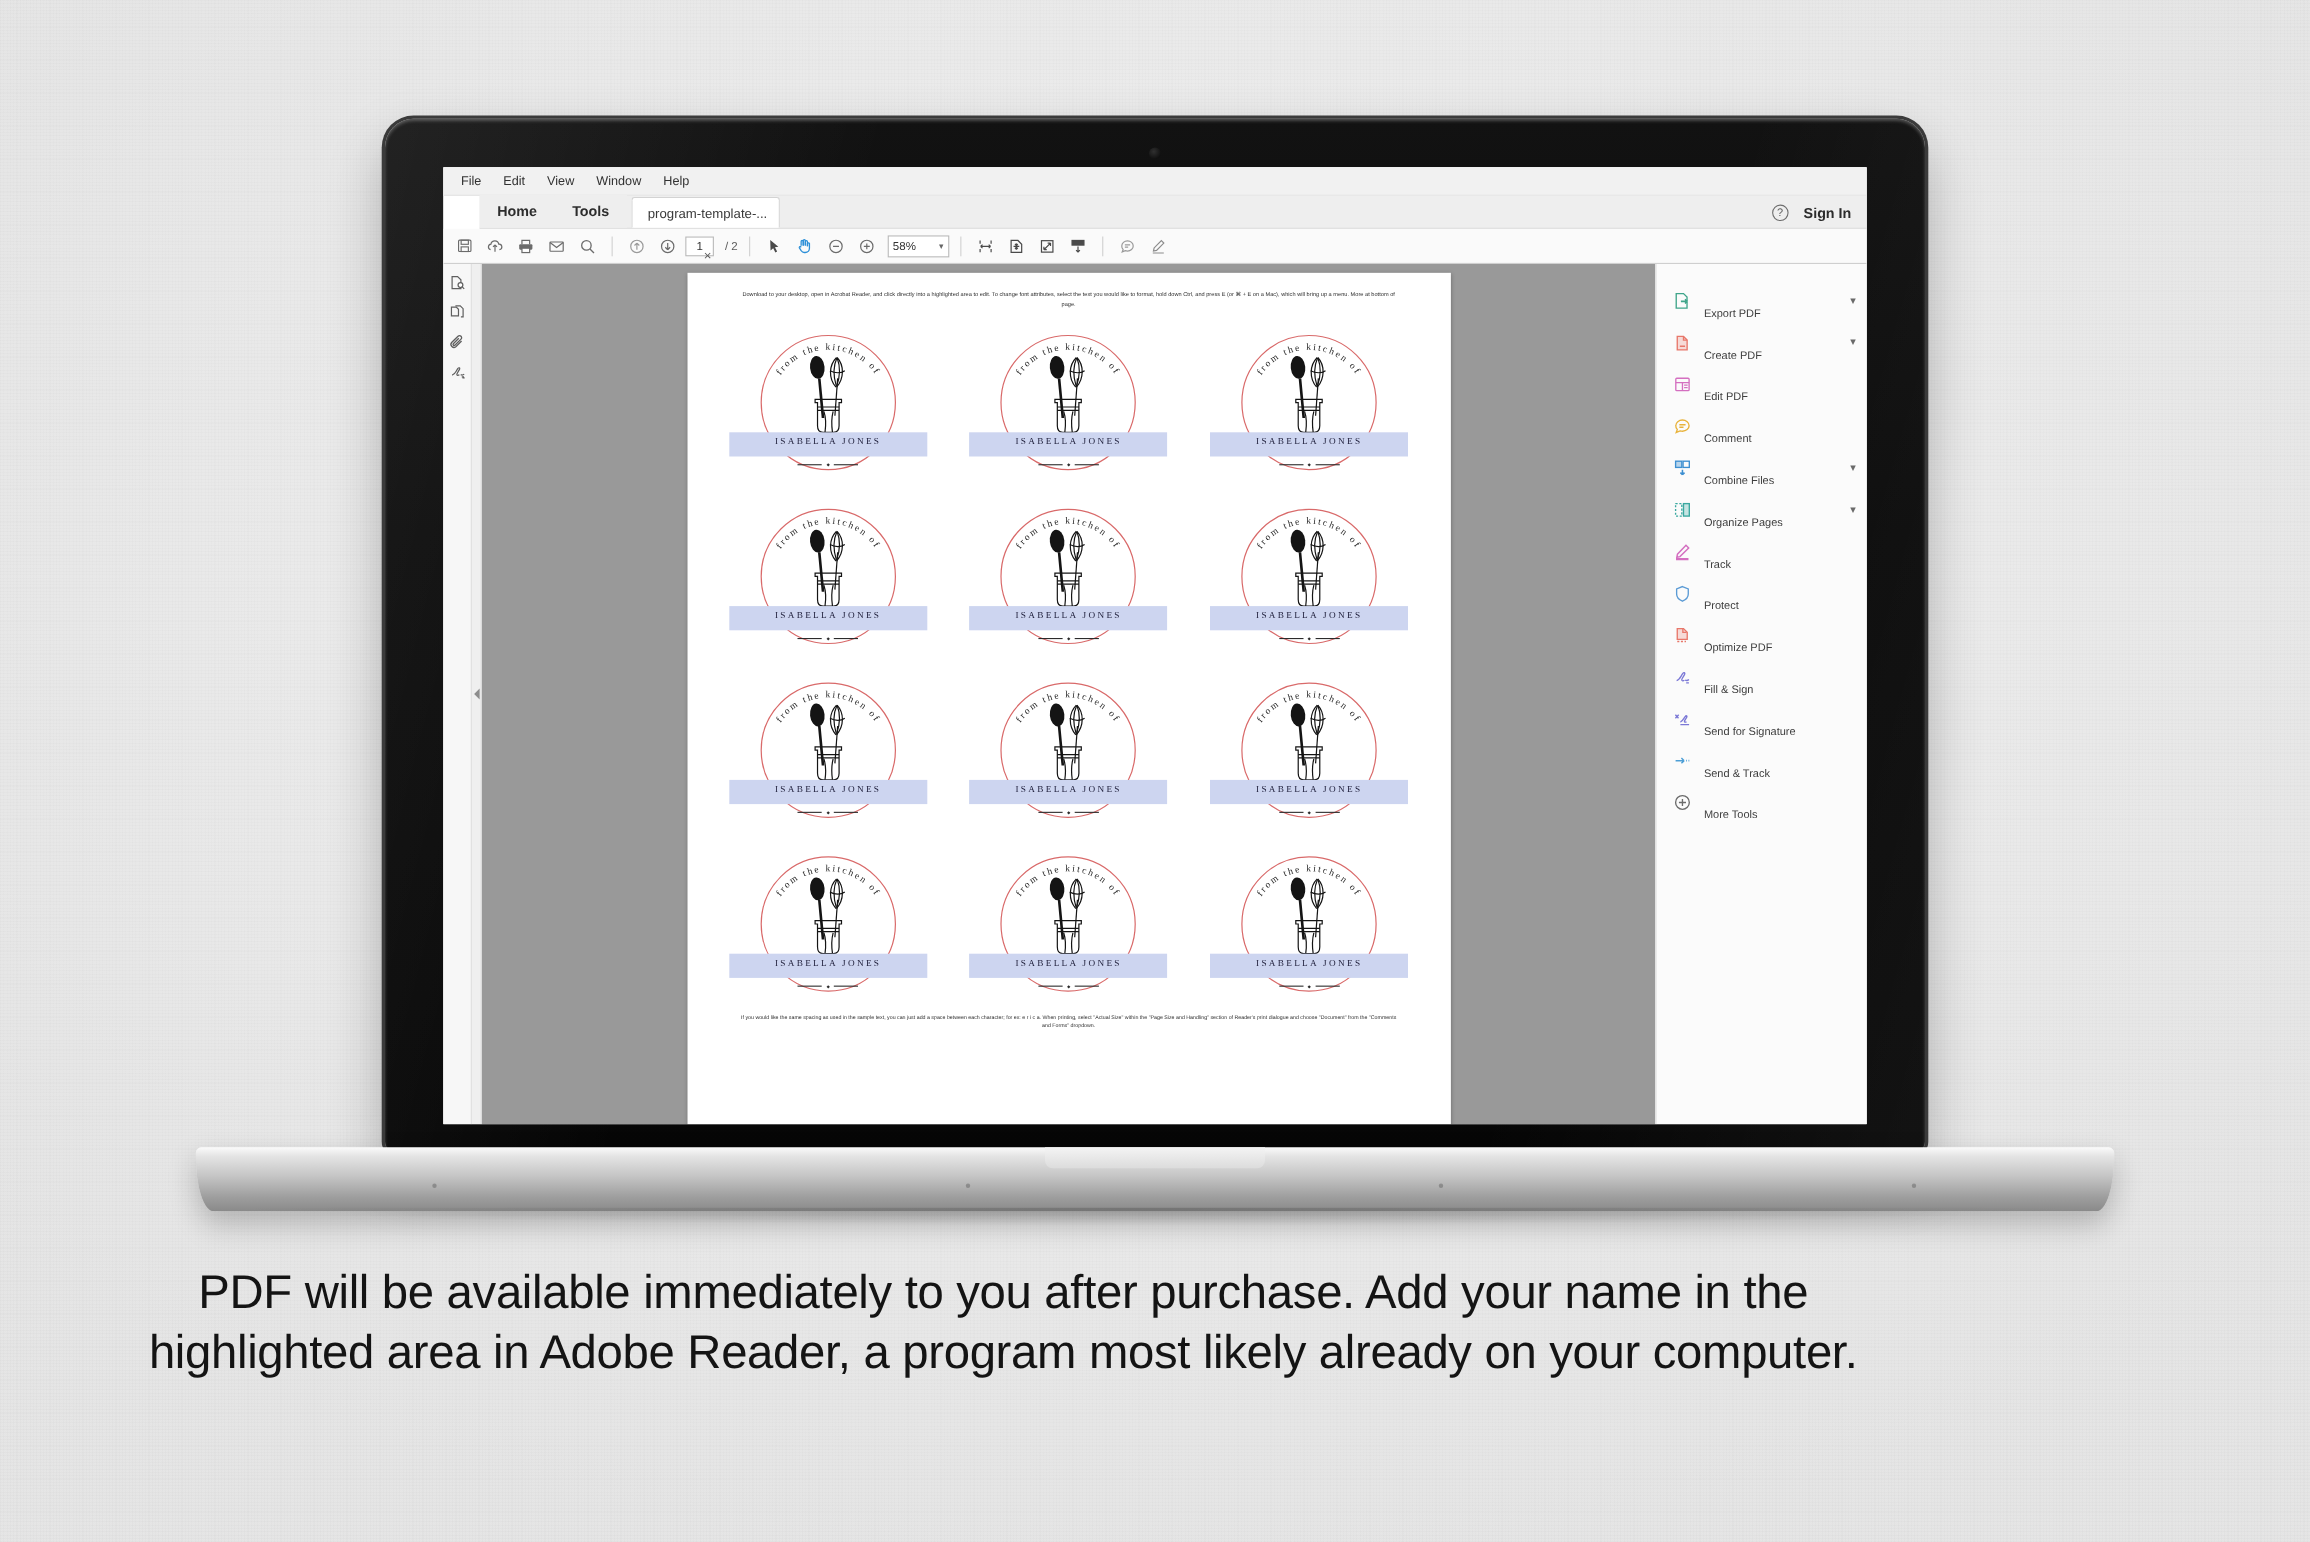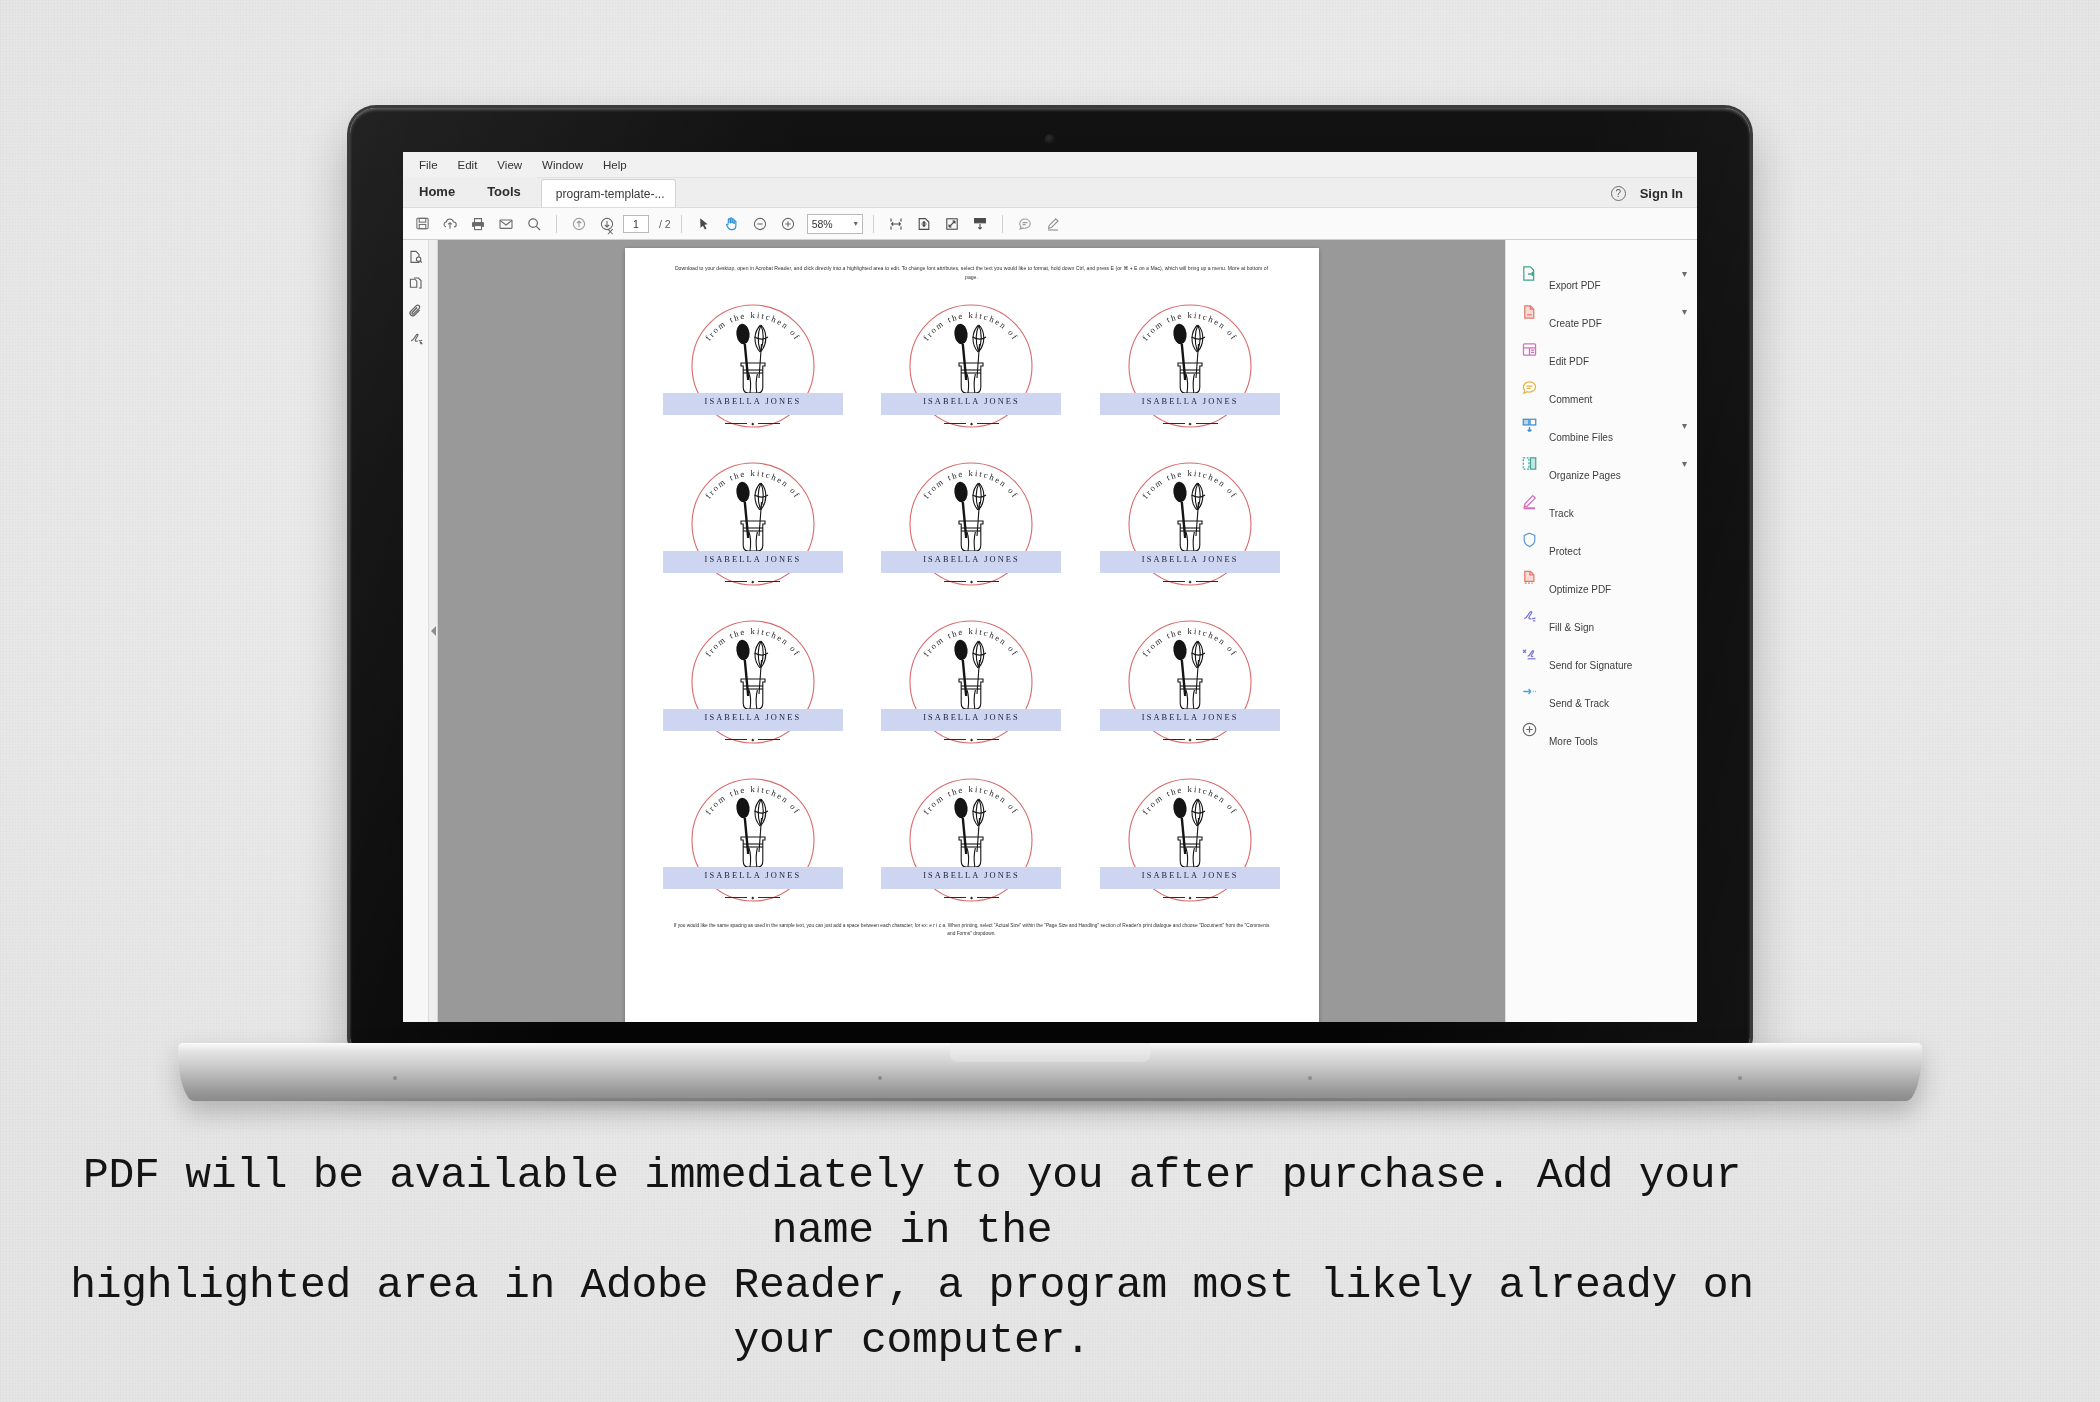--- a/index.html
+++ b/index.html
@@ -83,21 +83,21 @@
     height: 26px; background: #f1f1f1; display: flex; align-items: center;
     padding-left: 8px; gap: 4px; flex: none;
     border-bottom: 1px solid #e3e3e3;
   }
   .menubar span {
     font-size: 11.5px; color: #323232; padding: 2px 8px; white-space: nowrap;
   }
 
   .tabbar {
     height: 30px; background: #eeeeee; display: flex; align-items: flex-end; flex: none;
-    border-bottom: 1px solid #dcdcdc; position: relative;
+    border-bottom: 1px solid #dcdcdc; position: relative; margin-left: 33px;
   }
   .tab-home, .tab-tools {
     font-size: 13px; color: #2c2c2c; font-weight: bold;
     padding: 0 16px; height: 30px; line-height: 30px; background: #eeeeee;
   }
   .tab-doc {
     font-size: 12px; color: #3a3a3a; background: #ffffff;
     height: 28px; line-height: 28px; padding: 0 10px 0 14px;
     display: flex; align-items: center; gap: 10px;
     border: 1px solid #d3d3d3; border-bottom: none;
@@ -203,21 +203,21 @@
   .toolrow {
     height: 38px; display: flex; align-items: center; padding: 0 10px 0 14px; gap: 10px;
   }
   .toolrow .ic { width: 19px; height: 19px; flex: none; display: flex; align-items: center; justify-content: center; }
   .toolrow .lbl { font-size: 10px; color: #3d3d3d; flex: 1; white-space: nowrap; margin-top: 24px; }
   .toolrow .chev { color: #6a6a6a; font-size: 10px; }
 
   
   .caption {
     position: absolute; left: 0; top: 1148px; width: 1788px;
-    text-align: center; font-family: Liberation Mono, monospace; color: #141414; padding-left: 36px;
+    text-align: center; font-family: Liberation Sans, sans-serif; color: #141414; padding-left: 36px;
   }
   .cap-l1, .cap-l2 { font-size: 43px; line-height: 1.28; letter-spacing: -0.3px; }
   .cap-l3 { font-size: 32px; line-height: 1.5; letter-spacing: -0.2px; }
 </style>
 </head>
 <body>
 
 <div class="backdrop"></div>
 
 <div class="laptop">

